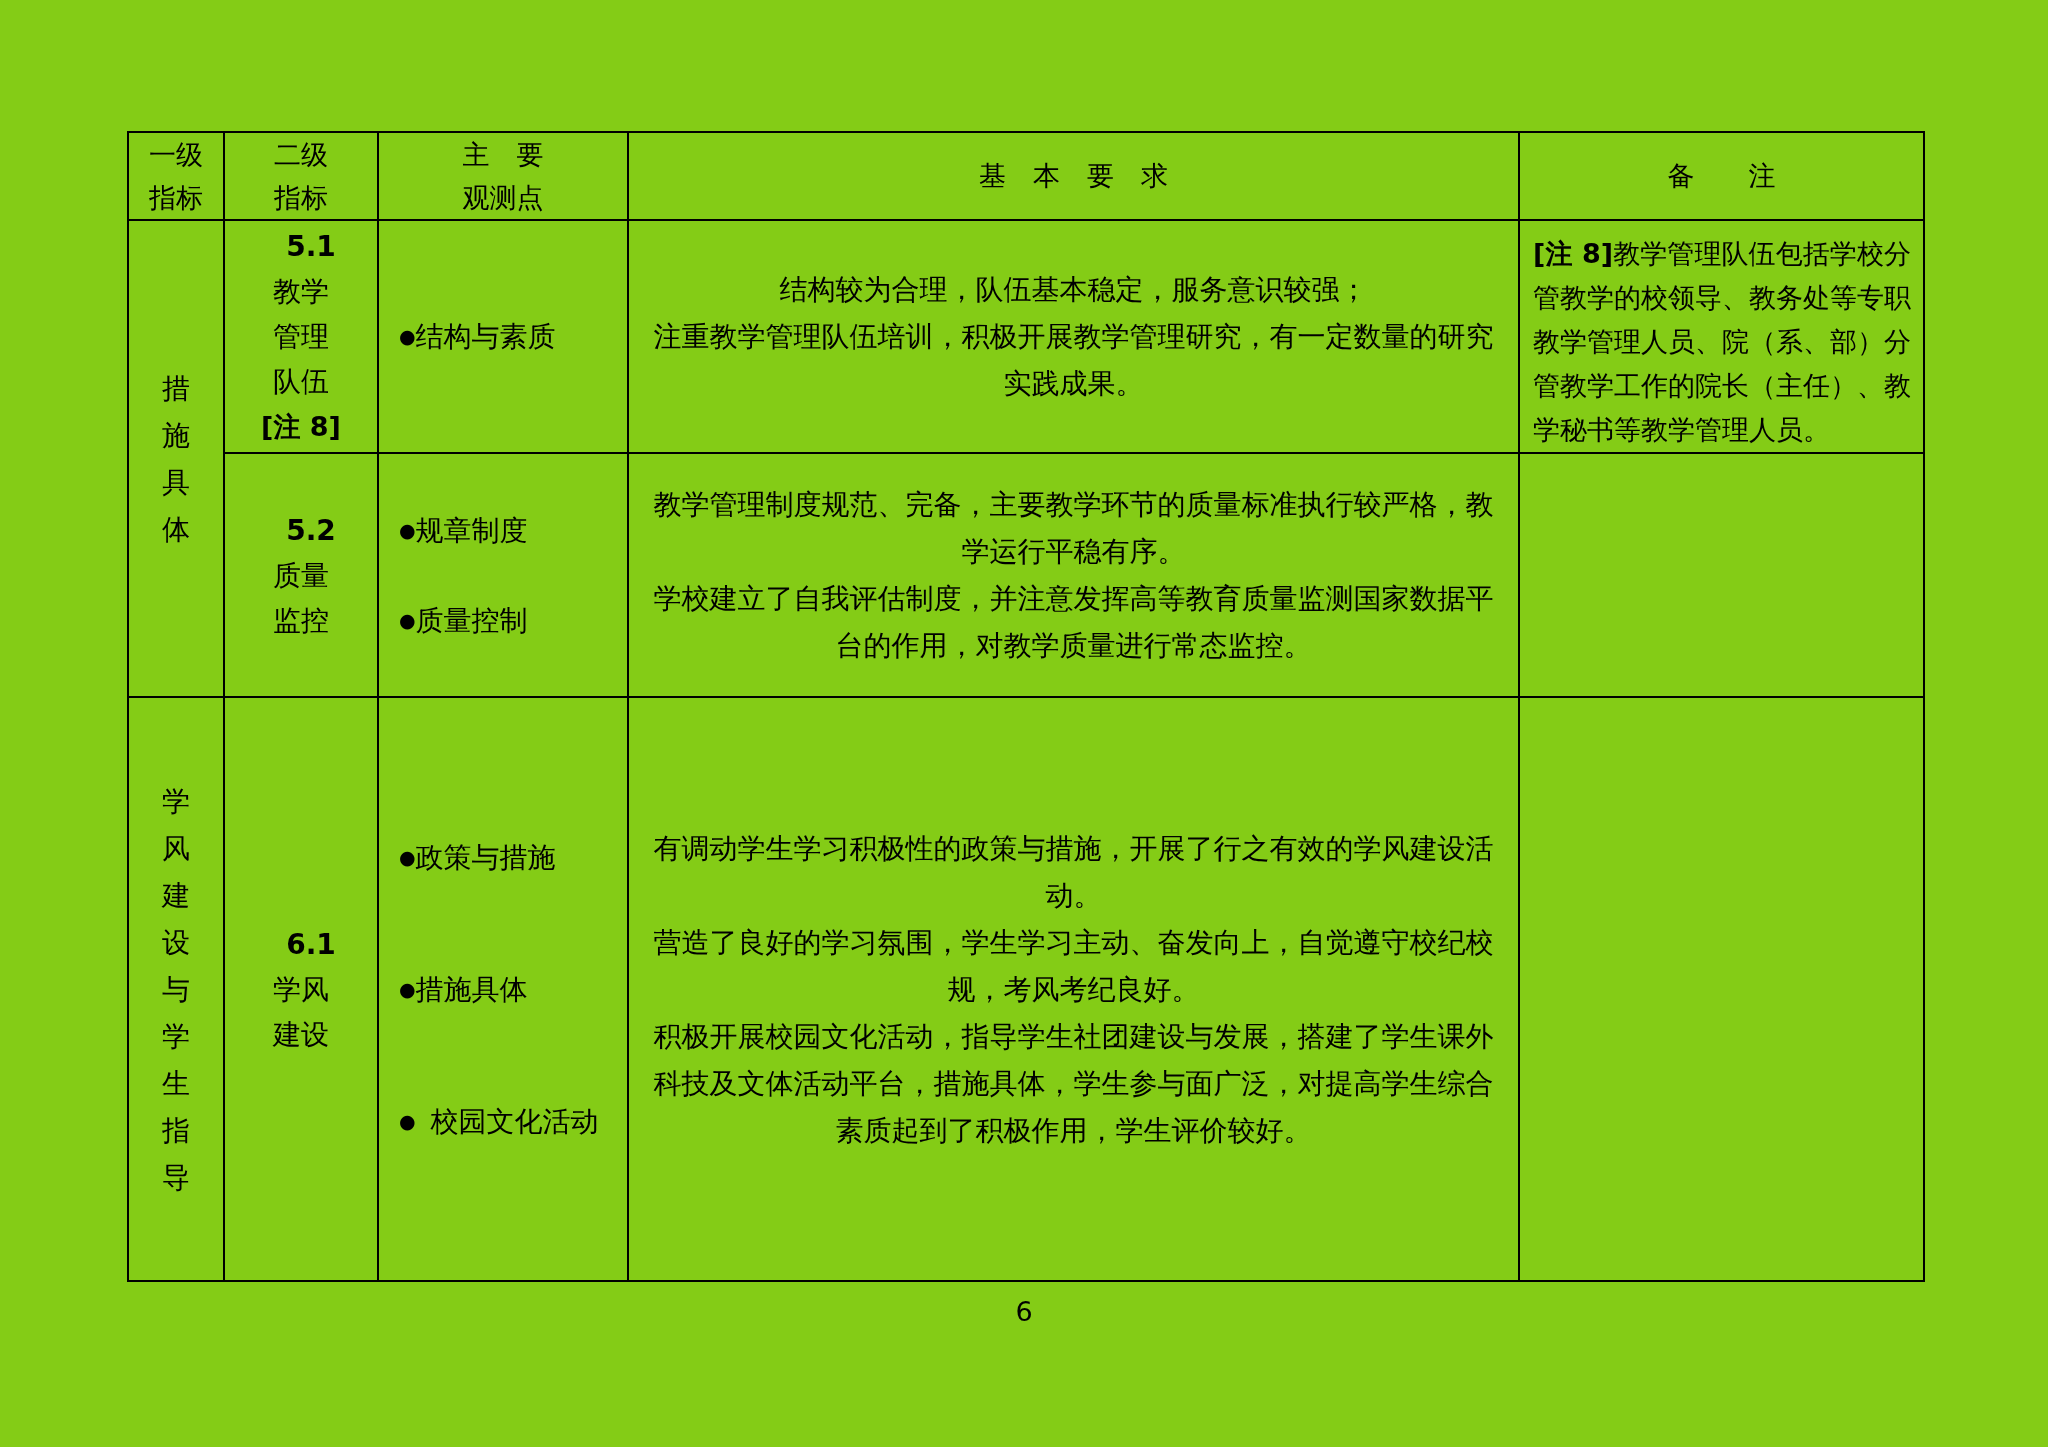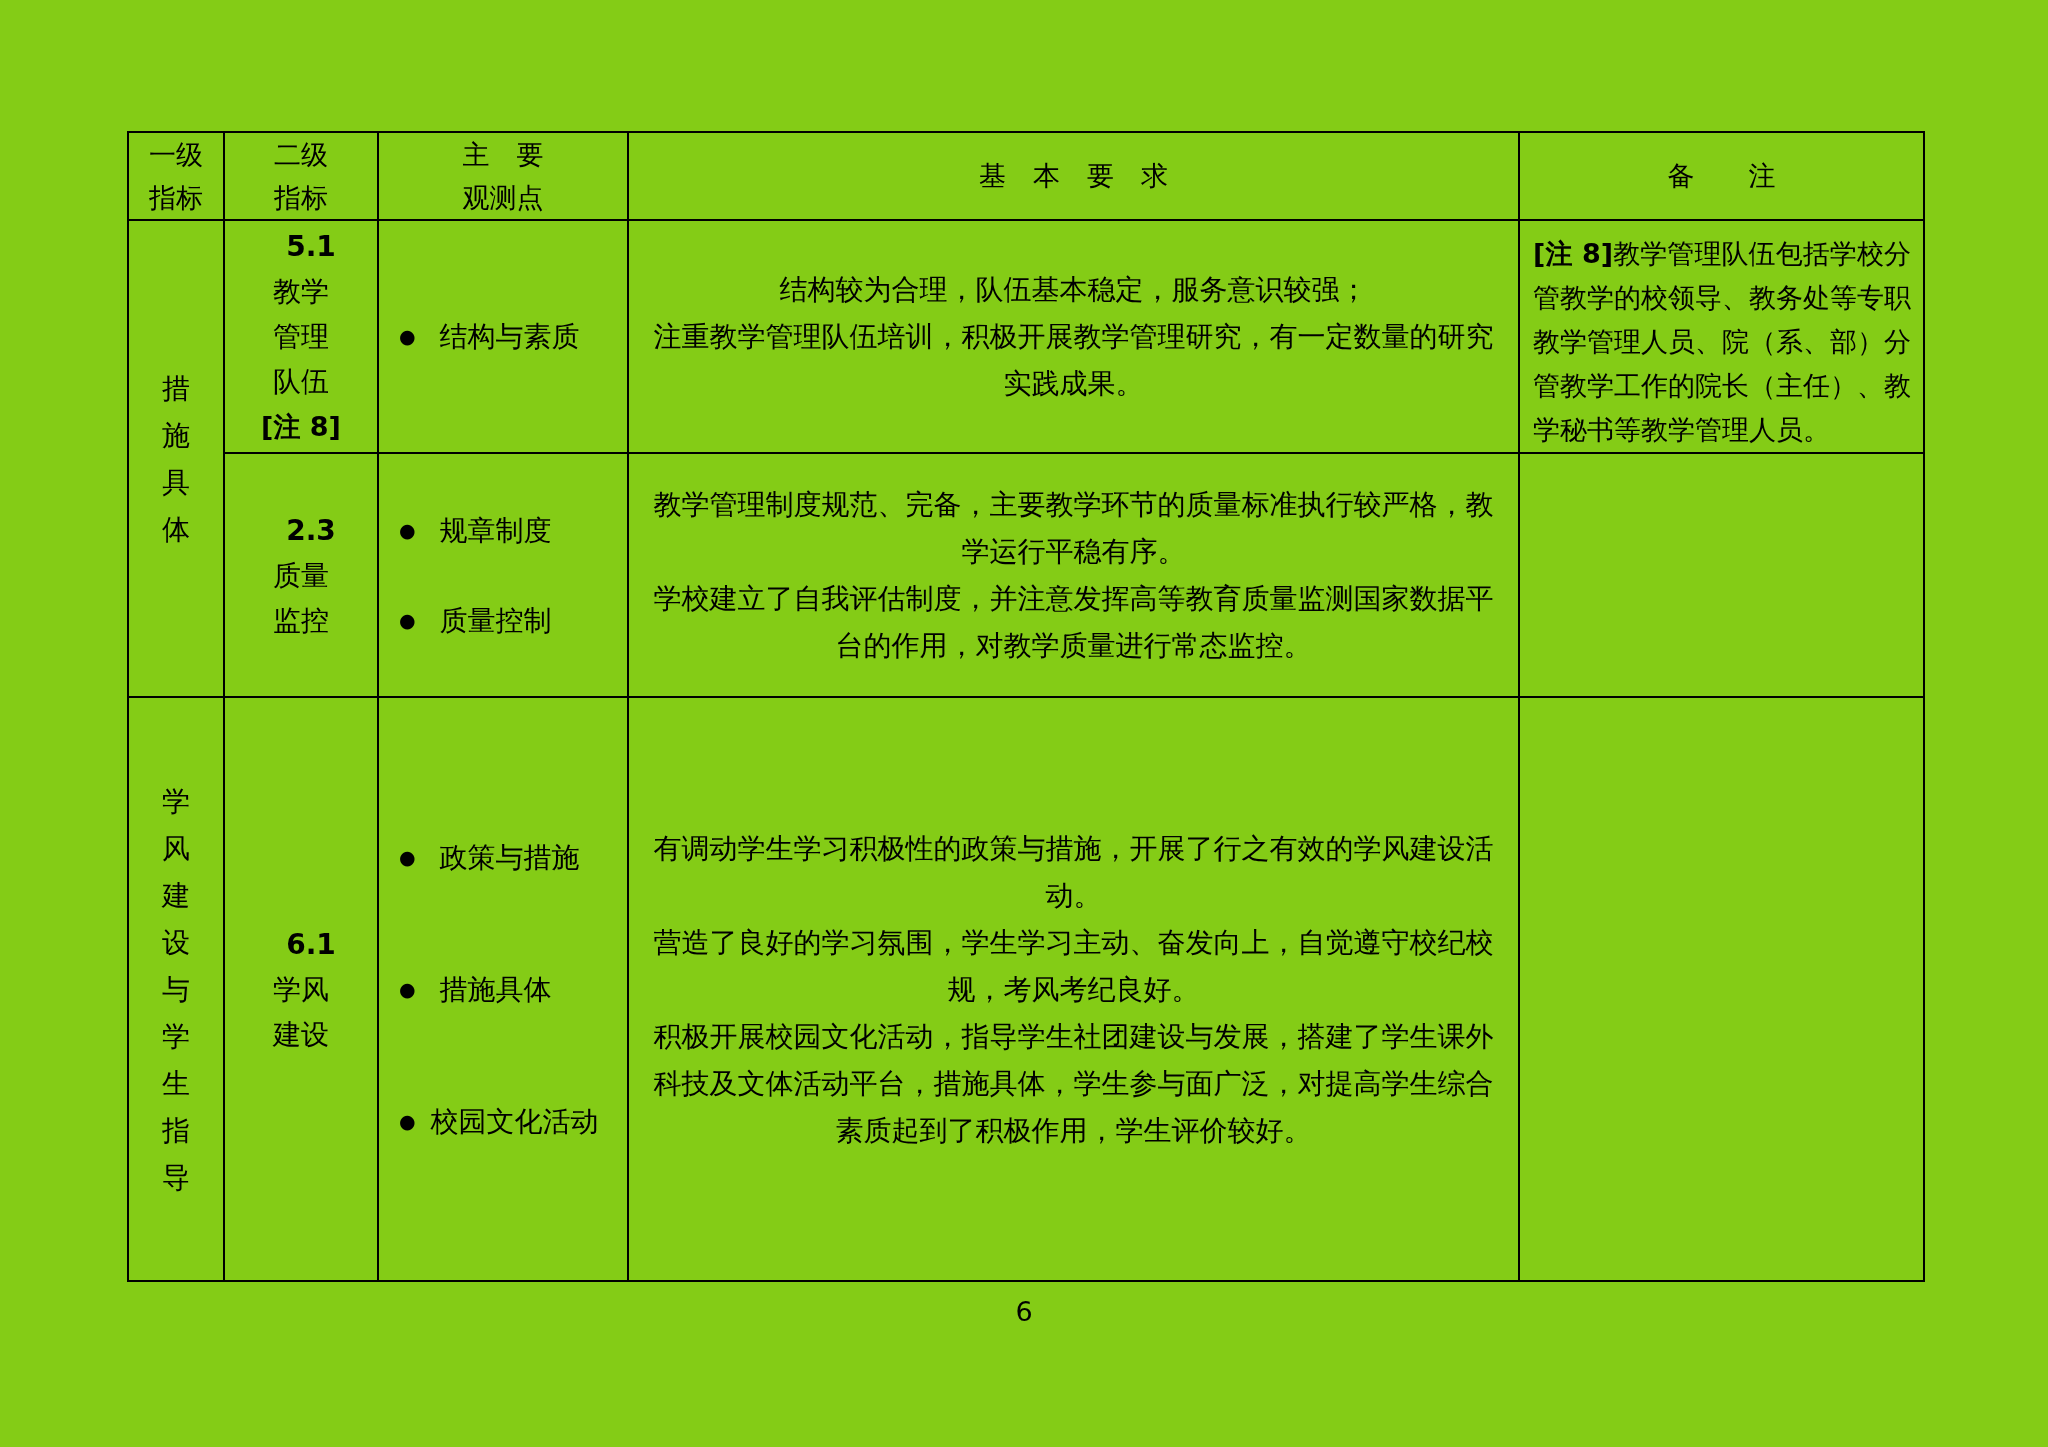--- a/index.html
+++ b/index.html
@@ -37,21 +37,21 @@
   .sec-num  { font-weight:bold;padding-left:20px; }
   .note-ref { font-weight:bold; font-size:27px; }
 
   
   .points-cell { padding-left:20px; }
   .points { display:flex; flex-direction:column; justify-content:center; }
   .points-r52 { gap:43px; }
   .points-r61 { gap:85px; }
   .point { display:flex; align-items:center; font-size:28px; line-height:47px; white-space:nowrap; }
   .point .bullet { font-size:19px; line-height:1; }
-  .point .label { margin-left:24px; }
+  .point .label { }
   .point.tight .label { margin-left:15px; }
 
   
   .req-cell { padding:0 11px; }
   .req p { font-size:28px; line-height:47px; text-align:center; }
   .req.spaced p + p { }
 
   
   .remark-cell { vertical-align:top; padding:11px 12px 0 13px; }
   .remark {
@@ -125,21 +125,21 @@
             <p>注重教学管理队伍培训，积极开展教学管理研究，有一定数量的研究实践成果。</p>
           </div>
         </td>
         <td class="remark-cell">
           <div class="remark"><span class="remark-prefix">[注 8]</span><span>教学管理队伍包括学校分管教学的校领导、教务处等专职教学管理人员、院（系、部）分管教学工作的院长（主任）、教学秘书等教学管理人员。</span></div>
         </td>
       </tr>
 
       <tr style="height:244px">
         <td class="secondary-cell">
-          <div class="sec-line sec-num">2.3</div>
+          <div class="sec-line sec-num">5.2</div>
           <div class="sec-line">质量</div>
           <div class="sec-line">监控</div>
         </td>
         <td class="points-cell">
           <div class="points points-r52">
             <div class="point">
               <span class="bullet">●</span>
               <span class="label">规章制度</span>
             </div>
             <div class="point">

